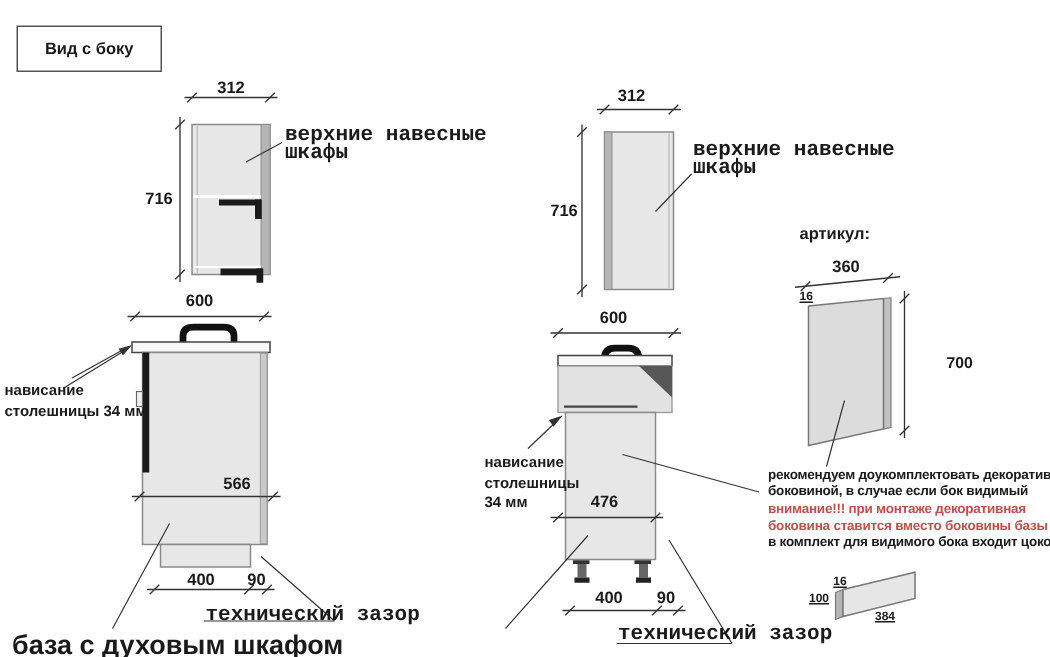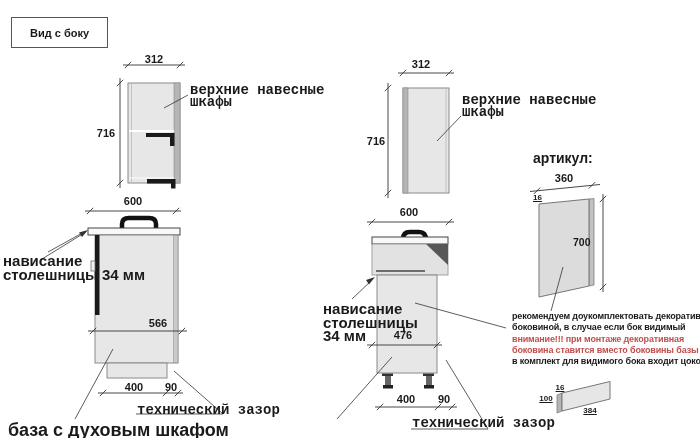--- a/index.html
+++ b/index.html
@@ -5,23 +5,23 @@
   html,body{margin:0;padding:0;background:#fff;}
   .canvas{position:relative;width:700px;height:438px;background:#ffffff;overflow:hidden;
           font-family:"Liberation Sans","DejaVu Sans",sans-serif;color:#1a1a1a;}
   svg.layer{position:absolute;left:0;top:0;}
   .txt{position:absolute;font-weight:bold;white-space:nowrap;}
   .dim{font-size:11px;transform:translateX(-50%);}
   .dim-left{font-size:10.5px;}
   .dim-sm{font-size:8px;text-decoration:underline;}
   .dim-sm.ctr{transform:translateX(-50%);}
   .lbl{font-size:14px;line-height:12px;white-space:pre-line;font-family:Liberation Mono, monospace;}
-  .lbl13{font-size:15px;line-height:13.5px;white-space:pre-line;}
+  .lbl13{font-size:10px;line-height:13.5px;white-space:pre-line;}
   .caption{font-size:18px;}
-  .heading{font-size:14px;}
+  .heading{font-size:11px;}
   .note-line{font-size:9px;letter-spacing:-0.15px;}
   .note-red{color:#c0504d;}
   .title-box{position:absolute;left:11px;top:17px;width:95px;height:29px;border:1.2px solid #555;
              display:flex;align-items:center;justify-content:center;font-size:11px;font-weight:bold;background:#fff;}
 </style>
 </head>
 <body>
 
 <div class="canvas">
 
@@ -176,21 +176,21 @@
   <span class="txt dim" style="left:406px;top:393px;">400</span>
   <span class="txt dim" style="left:444px;top:393px;">90</span>
   <span class="txt lbl13" style="left:323px;top:302px;">нависание
 столешницы
 34 мм</span>
   <span class="txt lbl" style="left:412px;top:417px;">технический зазор</span>
 
   <span class="txt heading" style="left:533px;top:150px;">артикул:</span>
   <span class="txt dim" style="left:564px;top:172px;">360</span>
   <span class="txt dim-sm" style="left:533px;top:193px;">16</span>
-  <span class="txt dim-left" style="left:573px;top:236px;">700</span>
+  <span class="txt dim-left" style="left:631px;top:236px;">700</span>
 
   <div>
     <span class="txt note-line" style="left:512px;top:311px;">рекомендуем доукомплектовать декоративной</span>
     <span class="txt note-line" style="left:512px;top:322px;">боковиной, в случае если бок видимый</span>
     <span class="txt note-line note-red" style="left:512px;top:334px;">внимание!!! при монтаже декоративная</span>
     <span class="txt note-line note-red" style="left:512px;top:345px;">боковина ставится вместо боковины базы лдсп</span>
     <span class="txt note-line" style="left:512px;top:356px;">в комплект для видимого бока входит цоколь:</span>
   </div>
 
   <span class="txt dim-sm ctr" style="left:560px;top:383px;">16</span>

